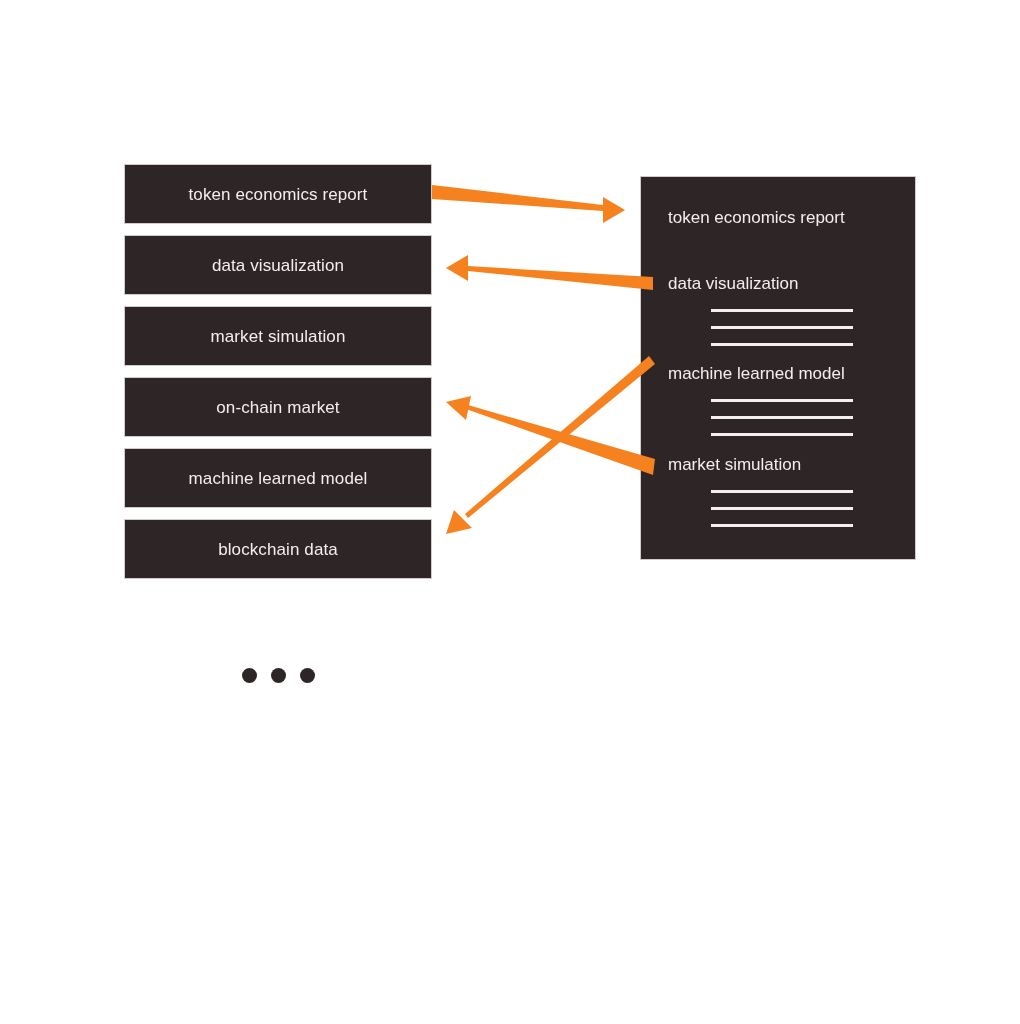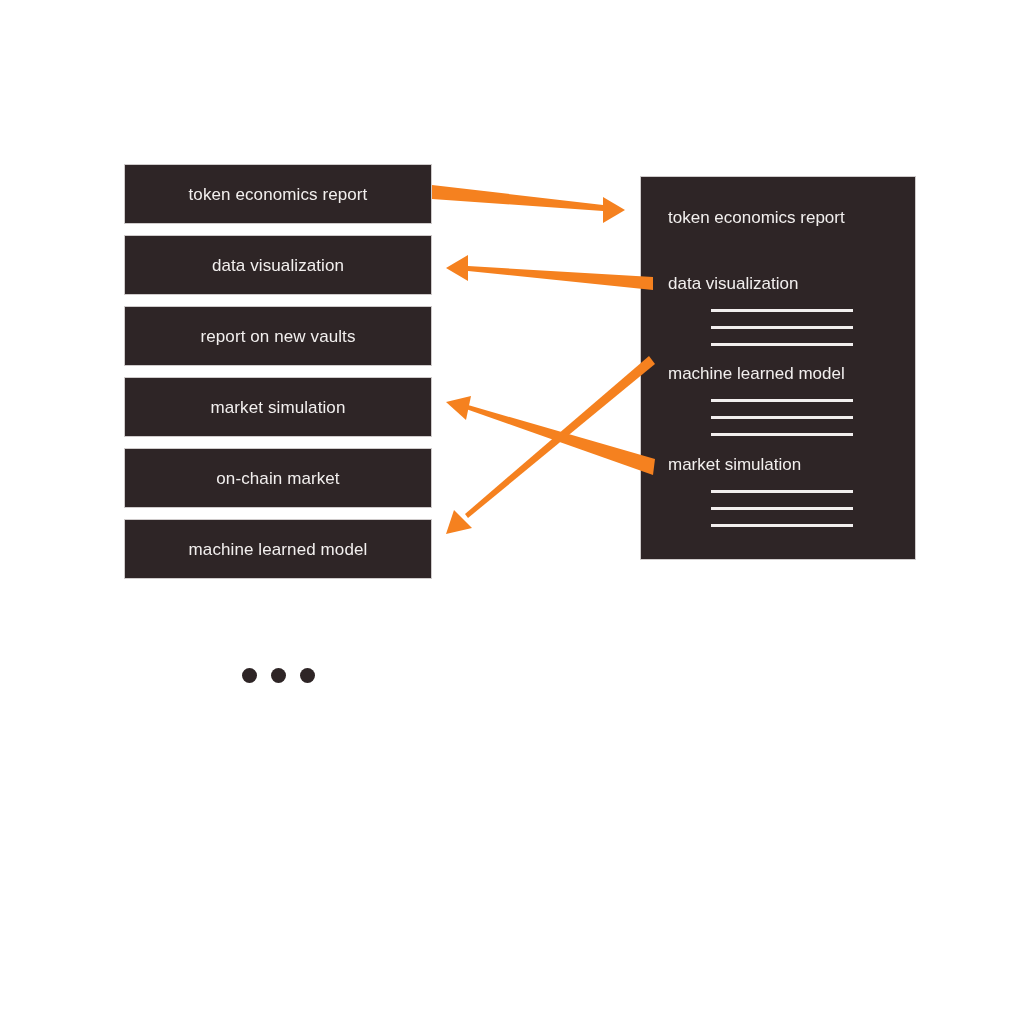--- a/index.html
+++ b/index.html
@@ -117,30 +117,30 @@
 
   <div id="left-list">
 
     <div class="chip">
       <span class="chip-label">token economics report</span>
     </div>
     <div class="chip">
       <span class="chip-label">data visualization</span>
     </div>
     <div class="chip">
-      <span class="chip-label">report on new vaults</span>
-    </div>
-    <div class="chip">
       <span class="chip-label">market simulation</span>
     </div>
     <div class="chip">
       <span class="chip-label">on-chain market</span>
     </div>
     <div class="chip">
       <span class="chip-label">machine learned model</span>
+    </div>
+    <div class="chip">
+      <span class="chip-label">blockchain data</span>
     </div>
 
   </div>
 
   <div id="dots">
     <span class="dot"></span>
     <span class="dot"></span>
     <span class="dot"></span>
   </div>
 

